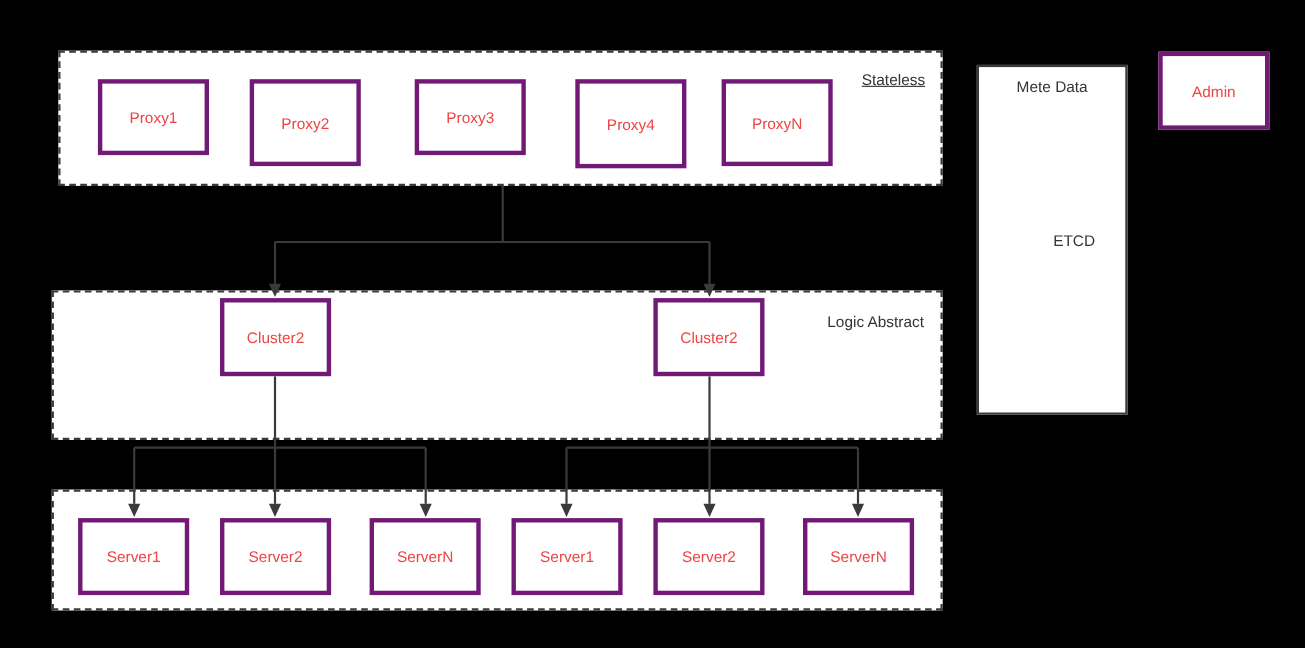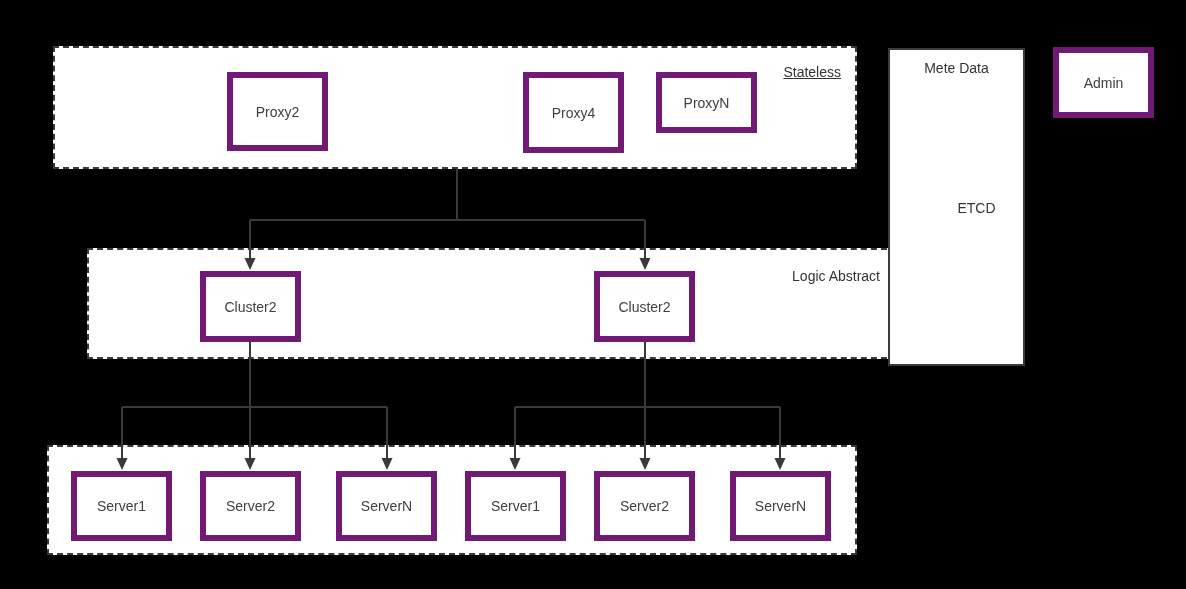--- a/index.html
+++ b/index.html
@@ -24,26 +24,26 @@
   }
   .container-solid {
     position: absolute;
     background: #ffffff;
     border: 2px solid #3a3a3a;
     box-sizing: border-box;
   }
   .node {
     position: absolute;
     background: #ffffff;
-    border: 6px solid #701a75;
+    border: 4px solid #701a75;
     box-sizing: border-box;
     display: flex;
     align-items: center;
     justify-content: center;
-    color: #404040;
+    color: #ef4444;
     font-size: 14px;
     white-space: nowrap;
   }
   .zone-label {
     position: absolute;
     color: #333333;
     font-size: 14px;
     white-space: nowrap;
   }
   svg.wires {
@@ -55,41 +55,41 @@
   }
 
   
   #zone-stateless { left: 53px; top: 46px; width: 804px; height: 123px; }
   #label-stateless { right: 14px; top: 16px; text-align: right; text-decoration: underline; }
 
   #node-proxy1 { left: 89px;  top: 72px; width: 101px; height: 69px; }
   #node-proxy2 { left: 227px; top: 72px; width: 101px; height: 79px; }
   #node-proxy3 { left: 377px; top: 72px; width: 101px; height: 69px; }
   #node-proxy4 { left: 523px; top: 72px; width: 101px; height: 81px; }
-  #node-proxyn { left: 656px; top: 72px; width: 101px; height: 61px; }
+  #node-proxyn { left: 656px; top: 72px; width: 101px; height: 79px; }
 
   
-  #zone-logic { left: 47px; top: 248px; width: 810px; height: 111px; margin-left: 40px; }
+  #zone-logic { left: 47px; top: 264px; width: 810px; height: 136px; }
   #label-logic { right: 15px; top: 18px; text-align: right; }
 
   #node-cluster-a { left: 200px; top: 271px; width: 101px; height: 71px; }
   #node-cluster-b { left: 594px; top: 271px; width: 101px; height: 71px; }
 
   
   #zone-servers { left: 47px; top: 445px; width: 810px; height: 110px; }
 
   #node-server-a1 { left: 71px;  top: 471px; width: 101px; height: 70px; }
   #node-server-a2 { left: 200px; top: 471px; width: 101px; height: 70px; }
   #node-server-an { left: 336px; top: 471px; width: 101px; height: 70px; }
   #node-server-b1 { left: 465px; top: 471px; width: 101px; height: 70px; }
   #node-server-b2 { left: 594px; top: 471px; width: 101px; height: 70px; }
   #node-server-bn { left: 730px; top: 471px; width: 101px; height: 70px; }
 
   
-  #zone-meta { left: 888px; top: 48px; width: 137px; height: 318px; }
+  #zone-meta { left: 888px; top: 59px; width: 137px; height: 318px; }
   #label-meta { left: 0; top: 10px; width: 100%; text-align: center; }
   #label-etcd { left: 0; top: 150px; width: 100%; text-align: center; position: absolute; color: #333333; margin-left: 20px; }
 
   
   #node-admin { left: 1053px; top: 47px; width: 101px; height: 71px; }
 </style>
 </head>
 <body>
 
 <div class="canvas">
@@ -130,21 +130,23 @@
     <path d="M645 342 V407"></path>
     <path d="M515 407 H780"></path>
     <path d="M515 407 V458"></path>
     <path d="M645 407 V458"></path>
     <path d="M780 407 V458"></path>
     <polygon points="509.5,458 520.5,458 515,470" fill="#3a3a3a" stroke="none"></polygon>
     <polygon points="639.5,458 650.5,458 645,470" fill="#3a3a3a" stroke="none"></polygon>
     <polygon points="774.5,458 785.5,458 780,470" fill="#3a3a3a" stroke="none"></polygon>
   </svg>
 
+  <div class="node" id="node-proxy1">Proxy1</div>
   <div class="node" id="node-proxy2">Proxy2</div>
+  <div class="node" id="node-proxy3">Proxy3</div>
   <div class="node" id="node-proxy4">Proxy4</div>
   <div class="node" id="node-proxyn">ProxyN</div>
 
   <div class="node" id="node-cluster-a">Cluster2</div>
   <div class="node" id="node-cluster-b">Cluster2</div>
 
   <div class="node" id="node-server-a1">Server1</div>
   <div class="node" id="node-server-a2">Server2</div>
   <div class="node" id="node-server-an">ServerN</div>
 

